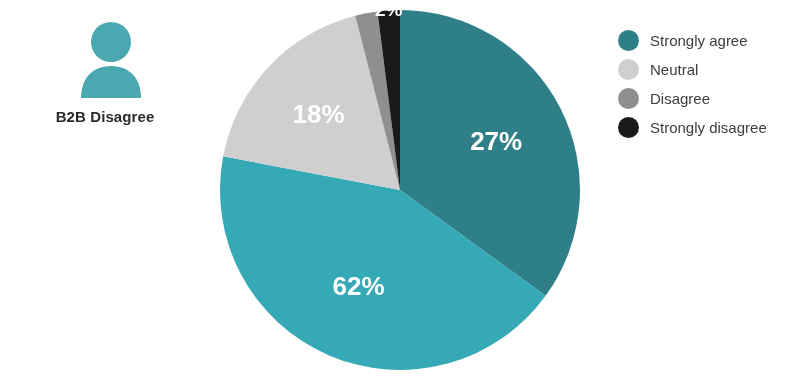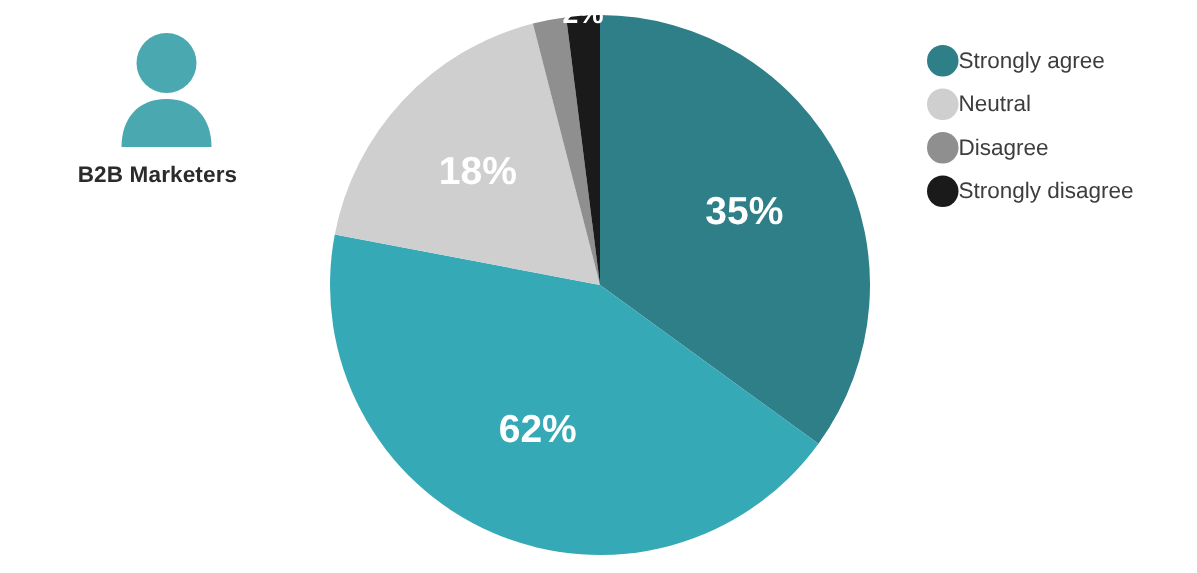--- a/index.html
+++ b/index.html
@@ -78,50 +78,51 @@
     align-items: center;
     height: 29px;
   }
   .legend-swatch {
     width: 21px;
     height: 21px;
     border-radius: 50%;
     flex: 0 0 21px;
   }
   .legend-text {
+    margin-left: 11px;
     font-size: 15px;
     color: #3d3d3d;
     white-space: nowrap;
   }
 </style>
 </head>
 <body>
 
 <div id="infographic">
 
   <div id="audience-panel">
     <svg id="avatar" viewBox="0 0 66 76">
       <circle id="avatar-head" cx="33" cy="20" r="20" fill="#4aa8b0"></circle>
       <path id="avatar-body" d="M33 44 C 13 44, 3 58, 3 76 L 63 76 C 63 58, 53 44, 33 44 Z" fill="#4aa8b0"></path>
     </svg>
-    <div id="audience-label">B2B Marketers</div>
+    <div id="audience-label">B2B Disagree</div>
   </div>
 
   <div id="pie-chart">
     <svg id="pie-svg" viewBox="0 0 360 360" width="360" height="360">
       <g id="pie-slices">
           <path d="M 180 180 L 180.00 0.00 A 180 180 0 0 1 325.62 285.80 Z" fill="#2e7f88"></path>
           <path d="M 180 180 L 325.62 285.80 A 180 180 0 0 1 3.19 146.27 Z" fill="#35a9b5"></path>
           <path d="M 180 180 L 3.19 146.27 A 180 180 0 0 1 135.24 5.66 Z" fill="#cfcfcf"></path>
           <path d="M 180 180 L 135.24 5.66 A 180 180 0 0 1 157.44 1.42 Z" fill="#8f8f8f"></path>
           <path d="M 180 180 L 157.44 1.42 A 180 180 0 0 1 180.00 0.00 Z" fill="#1a1a1a"></path>
         </g>
     </svg>
     <div id="pie-labels">
-        <div class="slice-label big" style="left: 276.2px; top: 131px;">35%</div>
+        <div class="slice-label big" style="left: 276.2px; top: 131px;">27%</div>
         <div class="slice-label big" style="left: 138.5px; top: 275.8px;">62%</div>
         <div class="slice-label big" style="left: 98.6px; top: 103.6px;">18%</div>
         <div class="slice-label small" style="left: 144.9px; top: -3.9px; color: rgb(255, 255, 255);">2%</div>
         <div class="slice-label small" style="left: 168.7px; top: 0.4px; color: rgb(255, 255, 255);">2%</div>
       </div>
   </div>
 
   <div id="legend">
       <div class="legend-row">
         <span class="legend-swatch" style="background: rgb(46, 127, 136);"></span>

